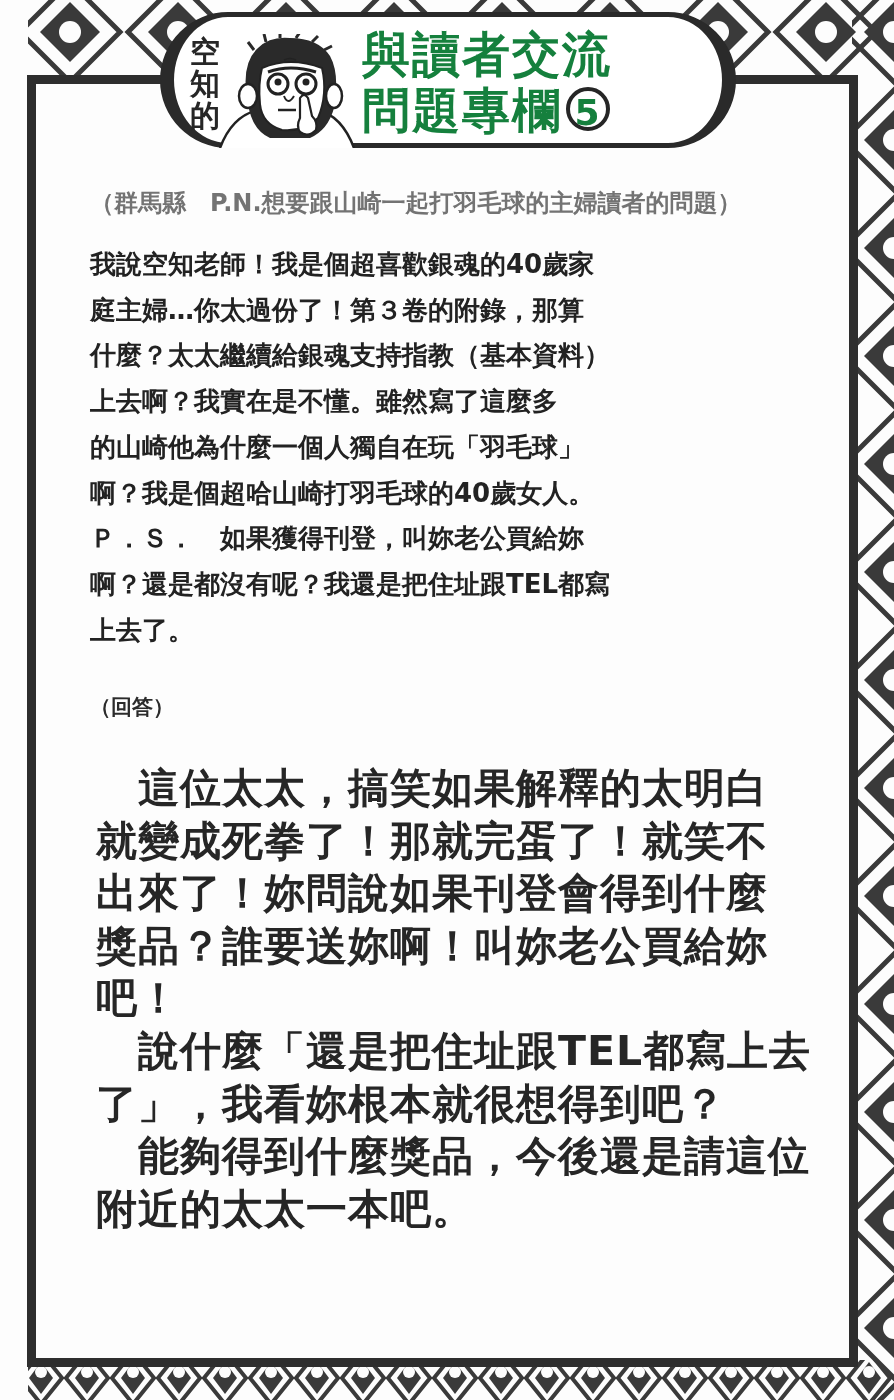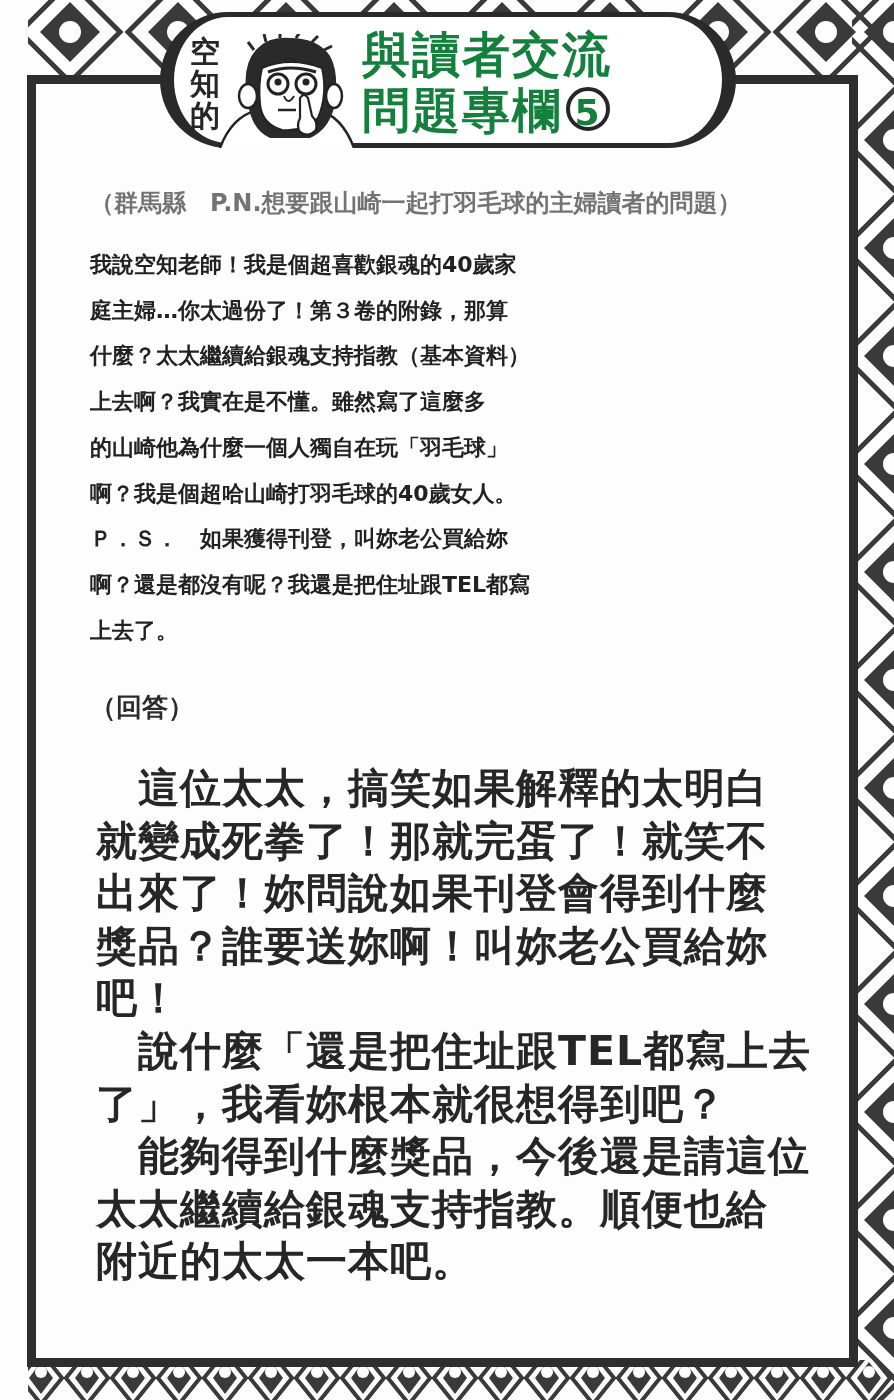--- a/index.html
+++ b/index.html
@@ -17,23 +17,23 @@
                  font-size:30px; line-height:32px; text-align:center; color:#262626; }
   .avatar { position:absolute; left:218px; top:34px; width:140px; height:114px; }
   .title { position:absolute; left:362px; top:26px; width:320px; font-weight:bold;
            font-size:48px; line-height:56px; letter-spacing:2px; color:#15803d; }
   .title .badge { display:inline-block; width:44px; height:44px; border:4px solid #262626;
                   border-radius:50%; text-align:center; line-height:44px; font-size:36px;
                   box-sizing:border-box; vertical-align:2px; margin-left:4px; }
   .meta { position:absolute; left:90px; top:188px; width:700px; font-weight:bold;
           font-size:24px; line-height:30px; color:#737373; white-space:nowrap; }
   .question { position:absolute; left:90px; top:242px; width:700px; font-weight:bold;
-              font-size:22px; line-height:45.7px; color:#222; }
+              font-size:26px; line-height:45.7px; color:#222; }
   .question div, .answer div { white-space:nowrap; }
-  .answer-label { position:absolute; left:90px; top:690px; font-weight:bold; font-size:26px;
+  .answer-label { position:absolute; left:90px; top:690px; font-weight:bold; font-size:21px;
                   line-height:34px; color:#2b2b2b; }
   .answer { position:absolute; left:96px; top:762px; width:700px;
             font-family:"DejaVu Sans", sans-serif; font-weight:bold;
             font-size:41px; line-height:52.6px; color:#262626; letter-spacing:1px; }
 </style>
 </head>
 <body>
 
 <svg width="0" height="0" style="position:absolute">
   <defs>
@@ -136,15 +136,14 @@
 
 <div class="answer">
   <div>　這位太太，搞笑如果解釋的太明白</div>
   <div>就變成死拳了！那就完蛋了！就笑不</div>
   <div>出來了！妳問說如果刊登會得到什麼</div>
   <div>獎品？誰要送妳啊！叫妳老公買給妳</div>
   <div>吧！</div>
   <div>　說什麼「還是把住址跟TEL都寫上去</div>
   <div>了」，我看妳根本就很想得到吧？</div>
   <div>　能夠得到什麼獎品，今後還是請這位</div>
-  <div>太太繼續給銀魂支持指教。順便也給</div>
   <div>附近的太太一本吧。</div>
 </div>
 
 </body></html>

